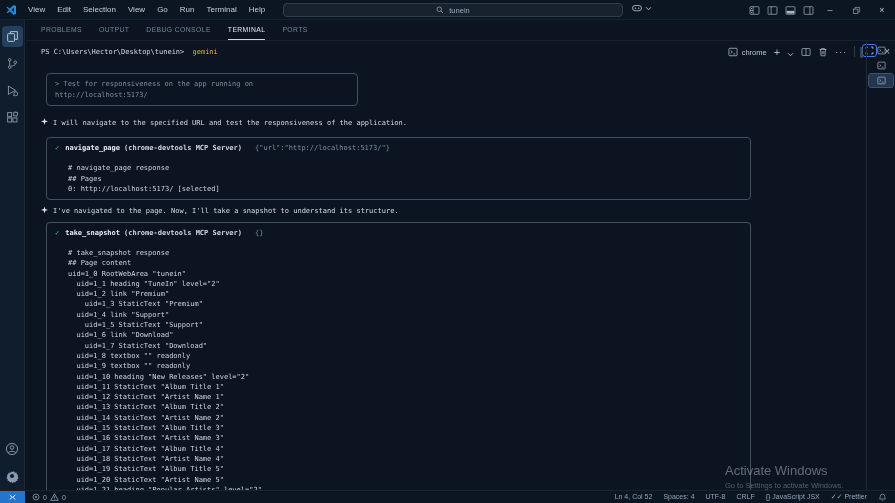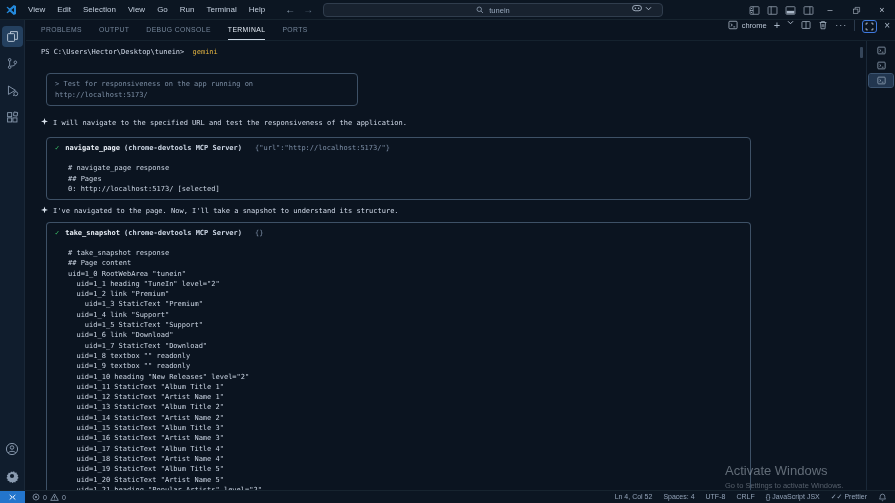--- a/index.html
+++ b/index.html
@@ -17,21 +17,21 @@
   }
   .logo { width:22px; display:flex; justify-content:center; }
   .menubar { display:flex; align-items:center; }
   .menu-item { padding:0 6px; line-height:20px; cursor:default; }
   .tb-arrows { display:flex; gap:8px; margin-left:14px; font-size:10px; color:#9fb0c3; }
   .arrow-fwd { color:#5d6d80; }
   .searchbox {
     position:absolute; left:283px; top:3px; width:340px; height:14px;
     background:#18222f; border:1px solid #303d4d; border-radius:4px;
     display:flex; align-items:center; justify-content:center; gap:5px;
-    color:#98a8bc; font-size:7.5px;margin-left:40px;
+    color:#98a8bc; font-size:7.5px;
   }
   .copilot { position:absolute; left:631px; top:3px; display:flex; align-items:center; gap:2px; }
   .tb-right { position:absolute; right:0; top:0; height:20px; display:flex; align-items:center; }
   .layout-btn { width:18px; height:20px; display:flex; align-items:center; justify-content:center; }
   .win-btn { width:26px; height:20px; display:flex; align-items:center; justify-content:center; color:#b9c4d2; font-size:9px; }
   
   .activitybar {
     position:absolute; top:20px; left:0; width:25px; bottom:13px;
     background:#101d2d; border-right:1px solid #1a2838;
     display:flex; flex-direction:column; align-items:center;
@@ -45,21 +45,21 @@
   .tabbar {
     height:21px; display:flex; align-items:center;
     border-bottom:1px solid #15222e; position:relative;
   }
   .tabs { display:flex; align-items:center; padding-left:15px; gap:17px; height:100%; }
   .panel-tab {
     font-size:6.8px; letter-spacing:.4px; color:#76879b; height:100%;
     display:flex; align-items:center; border-bottom:1px solid transparent; cursor:default;
   }
   .panel-tab.active { color:#e2e9f2; border-bottom:1px solid #cdd8e4; }
-  .tab-actions { position:absolute; right:5px; top:0; height:21px; display:flex; align-items:flex-start; gap:7px; color:#aab7c7; }
+  .tab-actions { position:absolute; right:5px; top:16px; height:21px; display:flex; align-items:flex-end; gap:7px; color:#aab7c7; }
   .term-label { display:flex; align-items:center; gap:4px; font-size:7.5px; color:#b9c5d4; }
   .ta-icon { display:flex; align-items:center; justify-content:center; font-size:9px; }
   .ta-plus { font-size:11px; line-height:10px; }
   .ta-sep { width:1px; height:11px; background:#2b3a4c; }
   .ta-max { border:1px solid #3f7ae0; border-radius:3px; padding:1px 2px; display:flex; }
   .ta-ellipsis { letter-spacing:1px; font-size:9px; }
   
   .terminal {
     position:absolute; left:0; top:21px; right:29px; bottom:0;
     overflow:hidden; padding:6px 0 0 15px;

